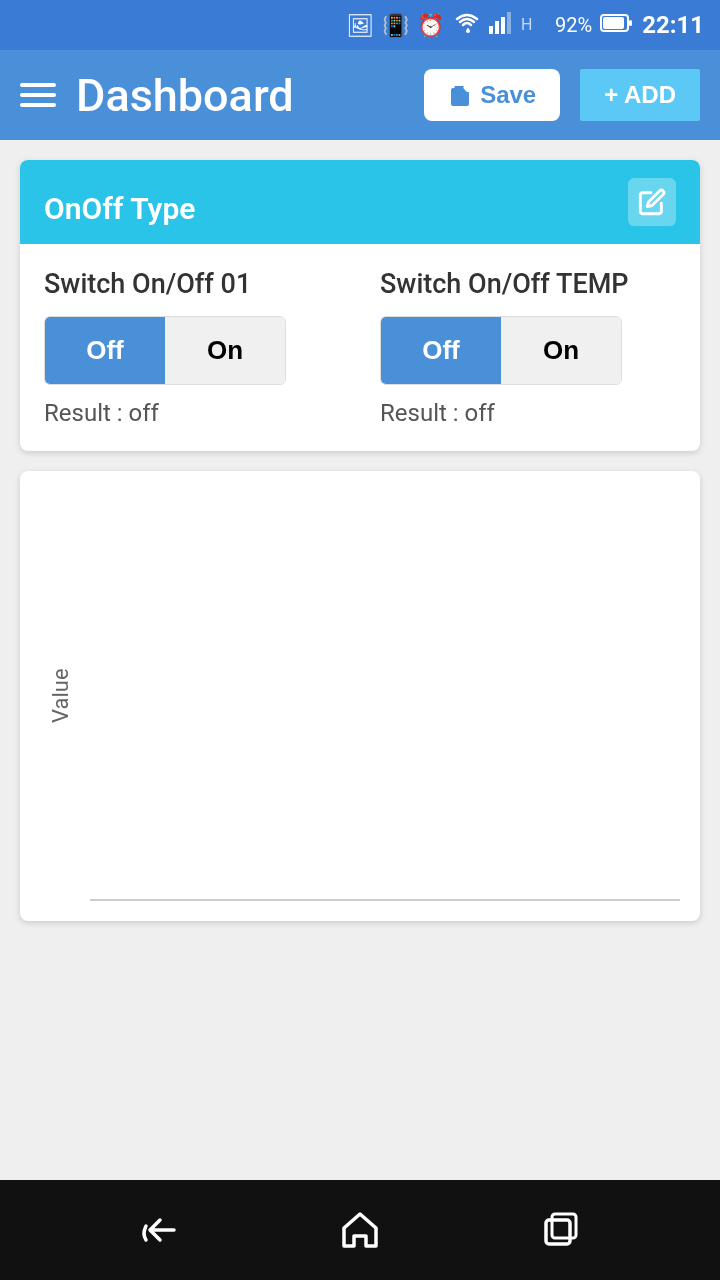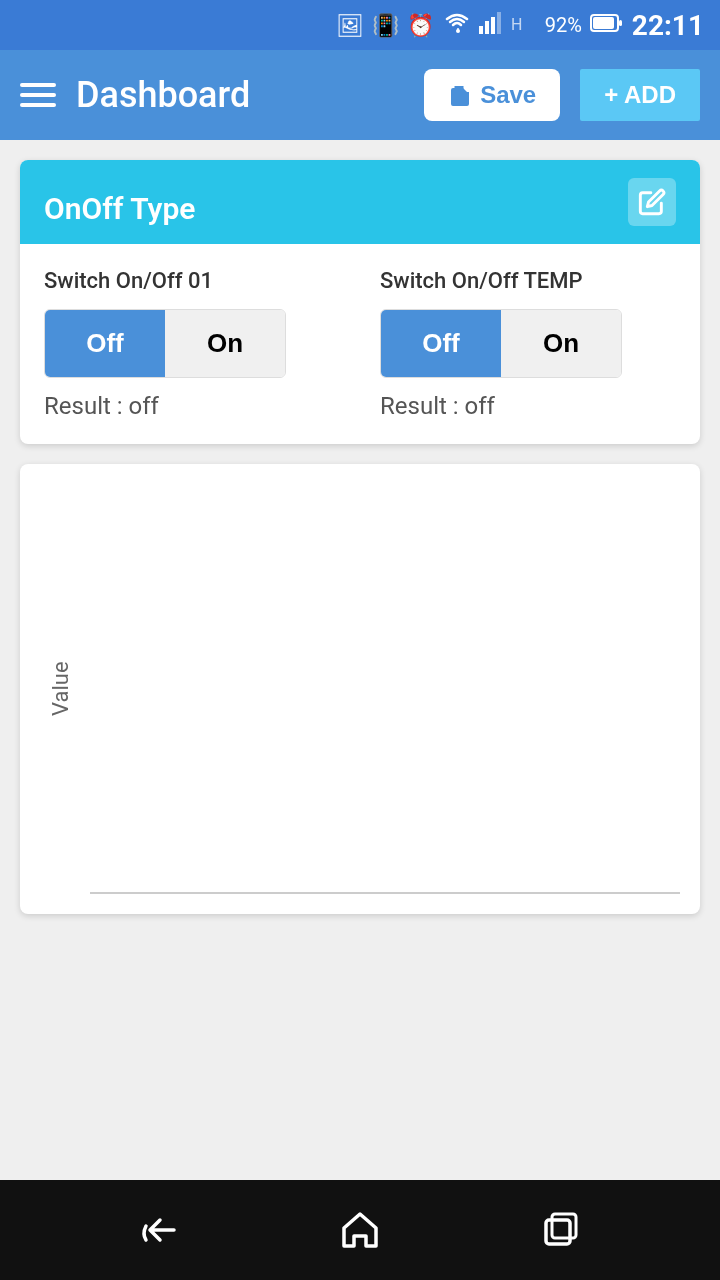--- a/index.html
+++ b/index.html
@@ -20,21 +20,21 @@
       display: flex;
       align-items: center;
       justify-content: flex-end;
       padding: 0 16px;
       color: white;
       font-size: 22px;
       gap: 10px;
     }
     .status-bar .time {
       font-weight: bold;
-      font-size: 28px;
+      font-size: 24px;
     }
     .status-bar .battery {
       font-size: 20px;
     }
     .status-icons {
       display: flex;
       align-items: center;
       gap: 8px;
     }
 
@@ -57,21 +57,21 @@
     }
     .toolbar .menu-icon span {
       display: block;
       width: 36px;
       height: 4px;
       background: white;
       border-radius: 2px;
     }
     .toolbar .title {
       color: white;
-      font-size: 36px;
+      font-size: 45px;
       font-weight: 500;
       flex: 1;
     }
     .toolbar .btn-save {
       background: white;
       color: #4a90d9;
       border: none;
       border-radius: 8px;
       padding: 12px 24px;
       font-size: 24px;
@@ -144,21 +144,21 @@
 
     
     .switches-row {
       display: flex;
       gap: 40px;
     }
     .switch-group {
       flex: 1;
     }
     .switch-label {
-      font-size: 22px;
+      font-size: 27px;
       color: #333;
       margin-bottom: 16px;
       font-weight: 500;
     }
     .toggle-buttons {
       display: flex;
       border-radius: 6px;
       overflow: hidden;
       border: 1px solid #ddd;
       width: 242px;

